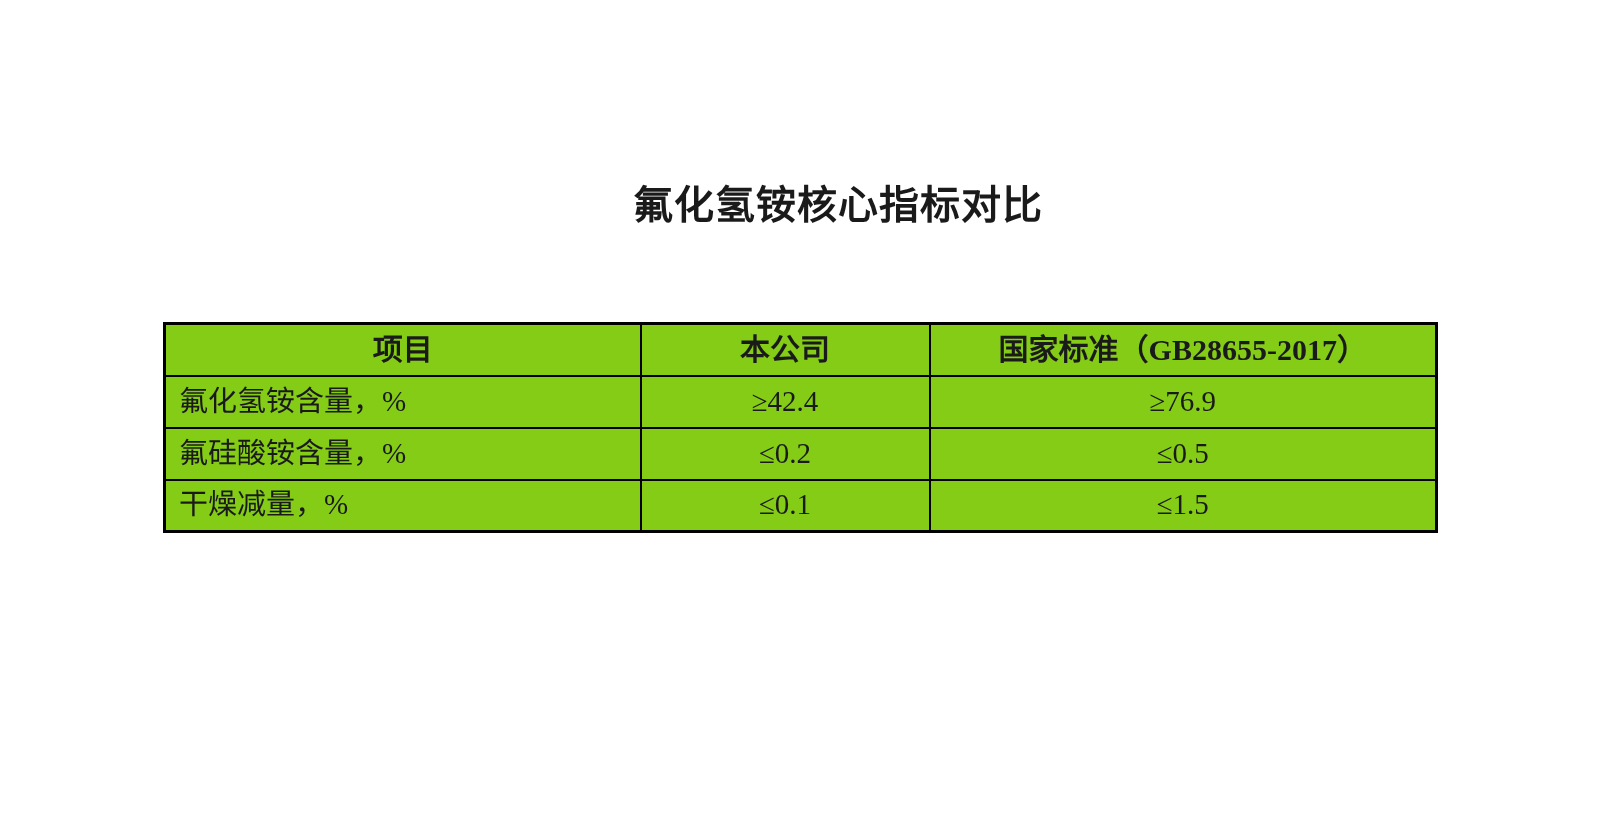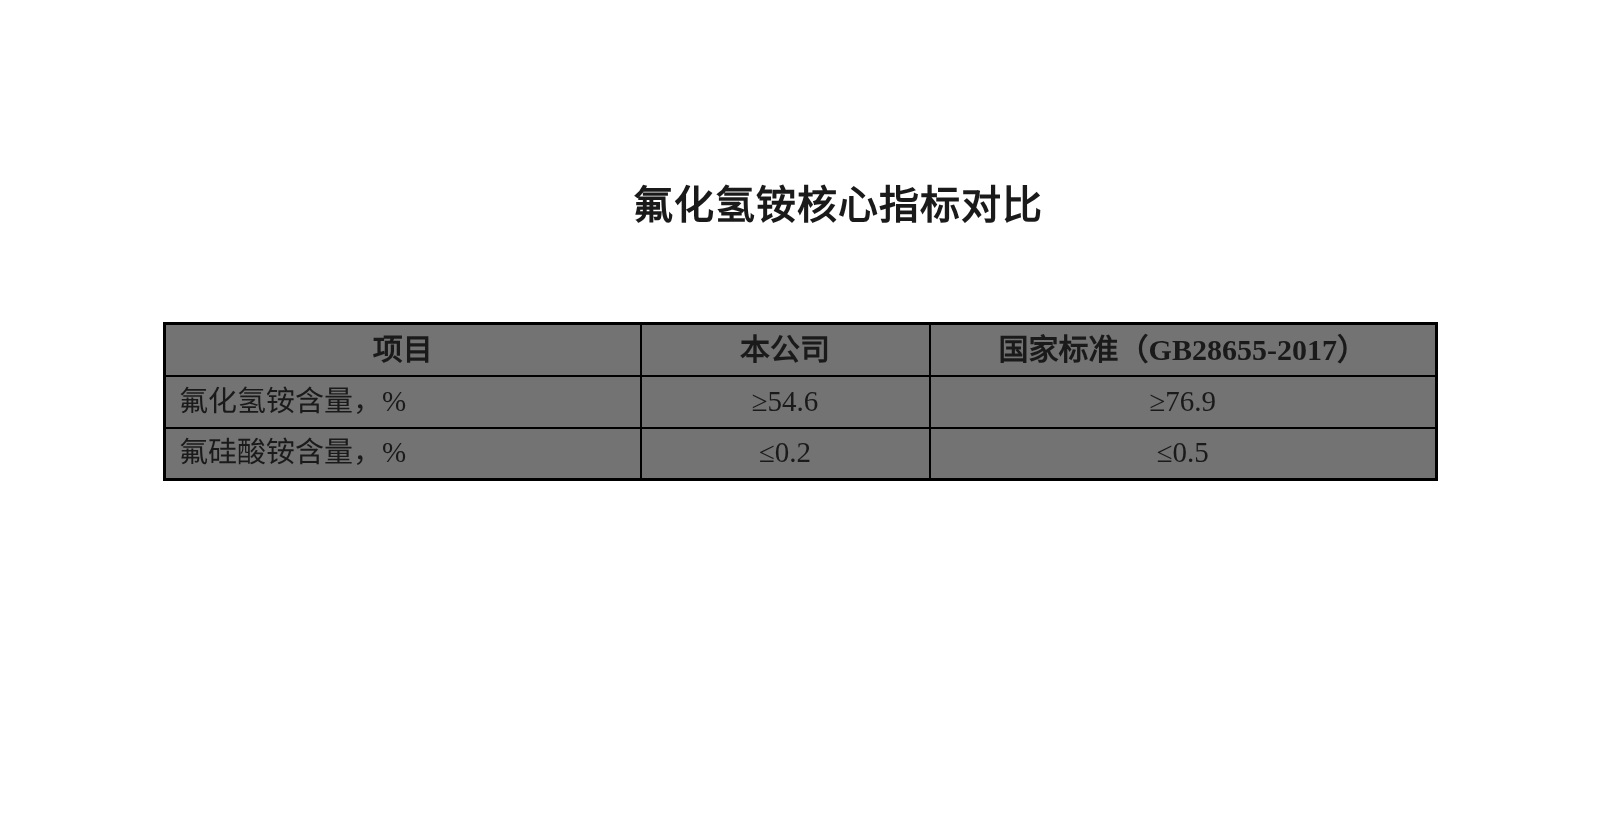--- a/index.html
+++ b/index.html
@@ -33,21 +33,21 @@
     color: #1a1a1a;
   }
   table.spec-table {
     position: absolute;
     top: 322px;
     left: 163px;
     width: 1272px;
     border-collapse: collapse;
     table-layout: fixed;
     border: 3px solid #000000;
-    background: #737373;
+    background: #84cc16;
   }
   table.spec-table th,
   table.spec-table td {
     border: 2px solid #000000;
     height: 52px;
     padding: 0;
     font-size: 29px;
     line-height: 1.1;
     text-align: center;
     vertical-align: middle;
@@ -81,24 +81,29 @@
     <thead>
       <tr>
         <th>项目</th>
         <th>本公司</th>
         <th>国家标准（GB28655-2017）</th>
       </tr>
     </thead>
     <tbody>
       <tr>
         <td class="item-cell">氟化氢铵含量，%</td>
-        <td>≥54.6</td>
+        <td>≥42.4</td>
         <td>≥76.9</td>
       </tr>
       <tr>
         <td class="item-cell">氟硅酸铵含量，%</td>
         <td>≤0.2</td>
         <td>≤0.5</td>
       </tr>
+      <tr>
+        <td class="item-cell">干燥减量，%</td>
+        <td>≤0.1</td>
+        <td>≤1.5</td>
+      </tr>
     </tbody>
   </table>
 
 </div>
 
 </body></html>

